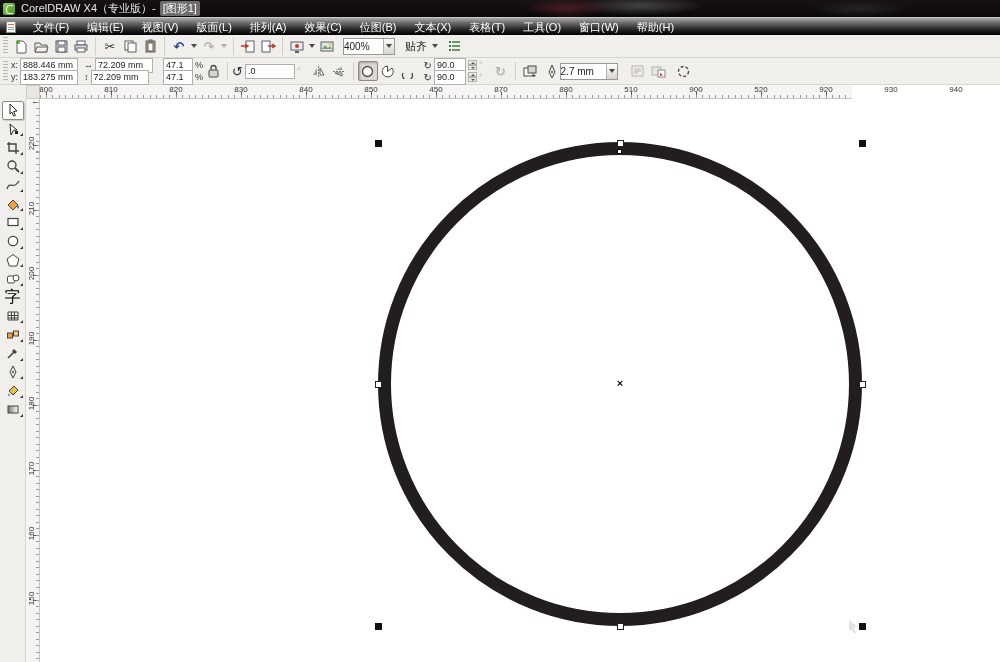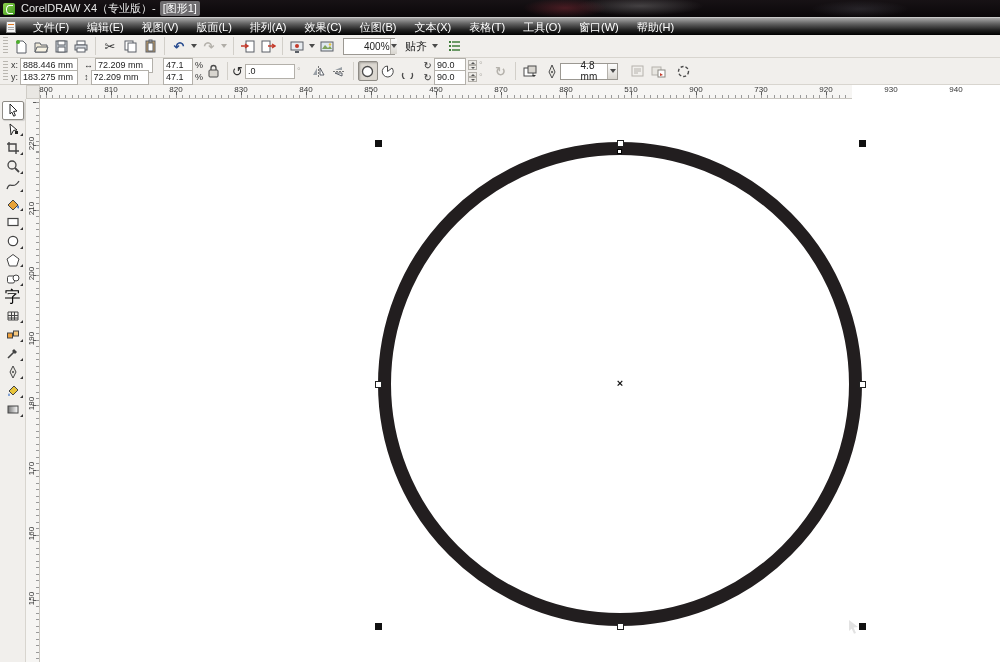--- a/index.html
+++ b/index.html
@@ -42,21 +42,21 @@
     border:1px solid transparent; border-radius:2px; }
   .caret { width:0; height:0; border-left:3px solid transparent; border-right:3px solid transparent;
     border-top:4px solid #4a4a4a; margin:0 2px; }
   .caret.dis { border-top-color:#b0ada7; }
   .ic svg { display:block; }
   .dis svg * { stroke:#b5b2ac !important; fill:none !important; }
   .glyph { font-size:13px; color:#333; }
 
   #toolbar { left:0; top:35px; width:1000px; height:23px; }
   #combo-zoom, #combo-outline { height:17px; background:#fff; border:1px solid #9b9892;
-    font-size:10px; display:flex; align-items:center; color:#222;padding-left:20px; }
+    font-size:10px; display:flex; align-items:center; color:#222; }
   #combo-zoom { width:52px; margin:0 6px; }
   .combo-arrow { margin-left:auto; width:11px; height:15px;
     background:linear-gradient(#fdfdfd,#d8d5cf); border-left:1px solid #b5b2ac;
     display:flex; align-items:center; justify-content:center; }
   #snap-btn { font-size:11px; color:#222; padding:0 4px; display:flex; align-items:center; gap:3px; }
 
   
   #propbar { left:0; top:58px; width:1000px; height:27px; font-size:9px; color:#333; }
   .stack { display:flex; flex-direction:column; justify-content:center; gap:1px; }
   .mrow { display:flex; align-items:center; gap:2px; height:11px; }
@@ -361,21 +361,21 @@
     </span>
 
   <span class="mrow" style="margin-left:6px">
     <span class="ic">
         <svg width="12" height="15">
           <path d="M6 1l3 7-3 6-3-6z" fill="#e8e6e1" stroke="#4a4a4a"></path>
           <circle cx="6" cy="8" r="1" fill="#4a4a4a"></circle>
         </svg>
       </span>
     <span id="combo-outline" style="width:58px">
-      <span>4.8 mm</span>
+      <span>2.7 mm</span>
       <span class="combo-arrow">
           <span class="caret" style="margin:0"></span>
         </span>
     </span>
   </span>
 
   <span class="pbtn ic dis" style="margin-left:10px">
       <svg width="15" height="14">
         <rect x="2" y="2" width="11" height="10" stroke="#b5b2ac" fill="none"></rect>
         <path d="M4 5h7M4 7h7M4 9h4" stroke="#b5b2ac"></path>
@@ -402,21 +402,21 @@
     <span class="hlabel" style="left: 71px;">810</span>
     <span class="hlabel" style="left: 136px;">820</span>
     <span class="hlabel" style="left: 201px;">830</span>
     <span class="hlabel" style="left: 266px; text-align: center;">840</span>
     <span class="hlabel" style="left: 331px;">850</span>
     <span class="hlabel" style="left: 396px;">450</span>
     <span class="hlabel" style="left: 461px;">870</span>
     <span class="hlabel" style="left: 526px;">880</span>
     <span class="hlabel" style="left: 591px;">510</span>
     <span class="hlabel" style="left: 656px;">900</span>
-    <span class="hlabel" style="left: 721px;">730</span>
+    <span class="hlabel" style="left: 721px;">520</span>
     <span class="hlabel" style="left: 786px;">920</span>
     <span class="hlabel" style="left: 851px;">930</span>
     <span class="hlabel" style="left: 916px;">940</span>
   </div>
 
 <div class="abs" id="toolbox">
   <span class="tool active ic">
       <svg width="14" height="14">
         <path d="M4 1l7 7-3.4.4 1.8 4-1.7.8-1.8-4L4 11z" fill="#fff" stroke="#222"></path>
       </svg>

